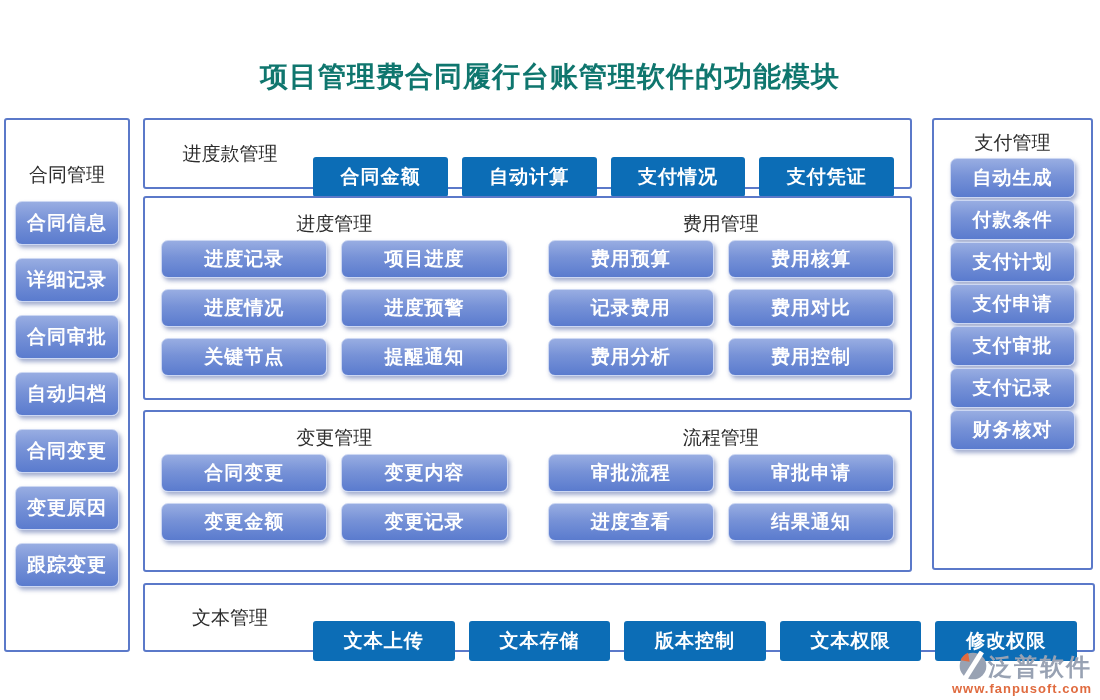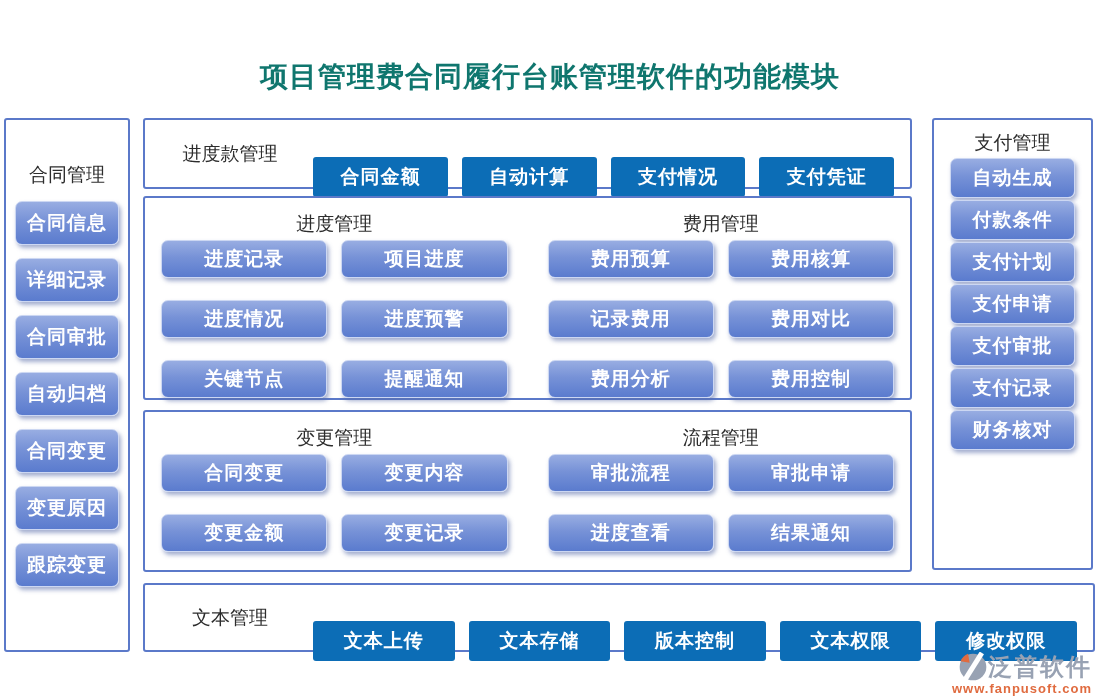--- a/index.html
+++ b/index.html
@@ -63,27 +63,27 @@
 
   
   .sec { padding:8px 16px 0 16px; display:flex; gap:40px; }
   .sec-mid { left:143px; top:196px; width:769px; height:204px; }
   .sec-low { left:143px; top:410px; width:769px; height:162px; }
   .group { flex:1 1 0; display:flex; flex-direction:column; }
   .group-title {
     font-family:"DejaVu Serif", serif; font-size:19px; color:#2d2d2d;
     text-align:center; height:34px; line-height:34px;
   }
-  .group-grid { display:grid; grid-template-columns:1fr 1fr; gap:22px 14px; }
+  .group-grid { display:grid; grid-template-columns:1fr 1fr; gap:11px 14px; }
   .group-grid .gbtn { height:38px; }
 
   
   .logo { position:absolute; right:8px; bottom:4px;
     display:flex; flex-direction:column; align-items:flex-end; }
-  .logo-row { display:flex; align-items:center; }
+  .logo-row { display:flex; }
   .logo-brand { font-size:24px; font-weight:bold; color:#98a2b3; letter-spacing:2px; }
   .logo-url { font-size:13px; font-weight:bold; color:#e06b3f; letter-spacing:1px; margin-top:-2px; }
 </style>
 </head>
 <body>
 
 <div class="canvas">
 
   <div class="page-title">项目管理费合同履行台账管理软件的功能模块</div>
 

